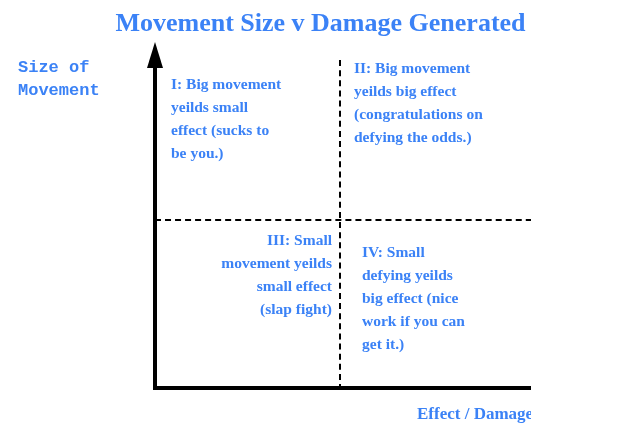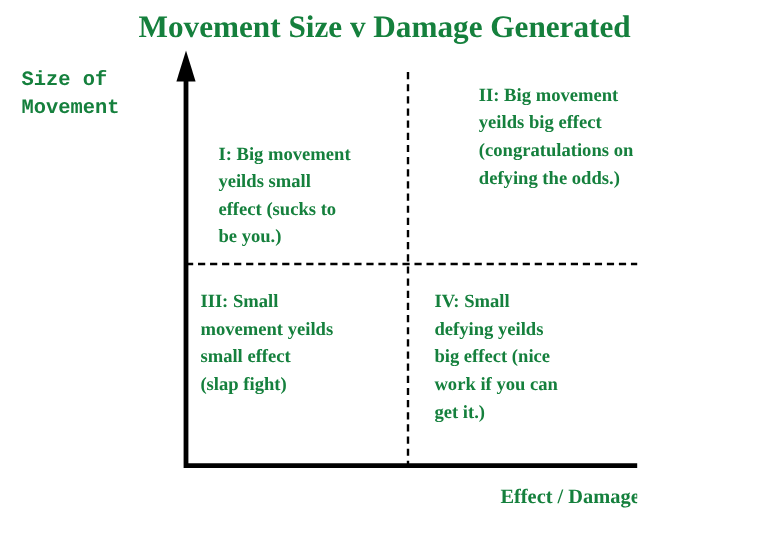--- a/index.html
+++ b/index.html
@@ -7,21 +7,21 @@
     padding: 0;
     background: #ffffff;
   }
   #page {
     position: relative;
     width: 531px;
     height: 447px;
     background: #ffffff;
     overflow: hidden;
     font-family: "Liberation Serif", serif;
-    color: #15803d;
+    color: #3b82f6;
   }
 
   
   .title {
     position: absolute;
     left: 0;
     top: 8px;
     width: 641px;
     text-align: center;
     font-family: "Liberation Serif", serif;
@@ -81,23 +81,23 @@
 
   
   .quad {
     position: absolute;
     font-family: "Liberation Serif", serif;
     font-size: 15.5px;
     font-weight: bold;
     line-height: 23px;
     white-space: pre-line;
   }
-  .quad-1 { left: 182px; top: 72px;  width: 150px; margin-top: 45px; }
-  .quad-2 { left: 354px; top: 68px;  width: 180px; margin-left: 45px; }
-  .quad-3 { left: 167px; top: 240px; width: 165px; }
+  .quad-1 { left: 171px; top: 72px;  width: 150px; }
+  .quad-2 { left: 354px; top: 56px;  width: 180px; }
+  .quad-3 { left: 167px; top: 228px; width: 165px; text-align: right; }
   .quad-4 { left: 362px; top: 240px; width: 175px; }
 </style>
 </head>
 <body>
 
 <div id="page">
 
   <div class="title">Movement Size v Damage Generated</div>
 
   <div class="y-axis-label">Size of

